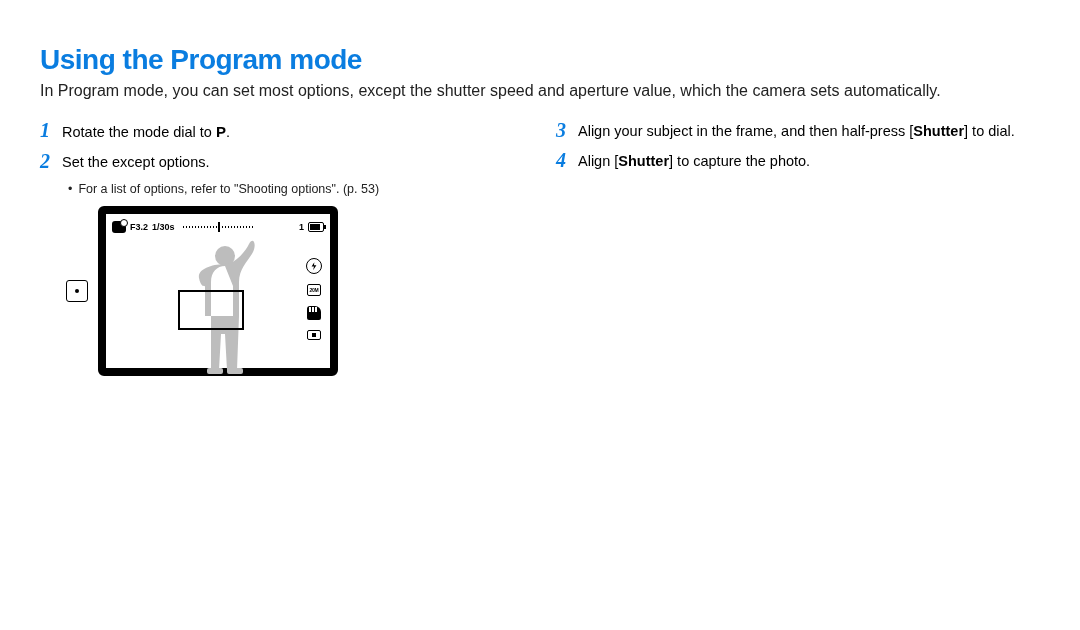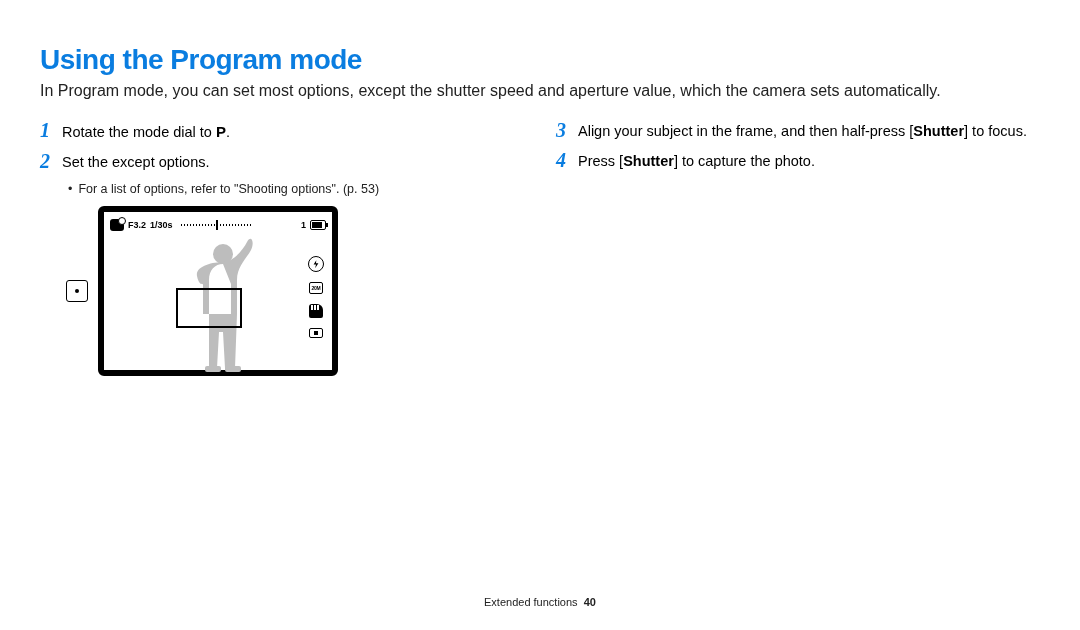--- a/index.html
+++ b/index.html
@@ -14,21 +14,21 @@
   .step-body { font-size: 14.5px; line-height: 1.35; }
   .bullet-row { display: flex; align-items: flex-start; margin: 4px 0 10px 28px; font-size: 12.5px; color: #222; }
   .bullet-row::before { content: "•"; margin-right: 6px; }
   .mode-p { font-family: Arial, sans-serif; font-weight: 700; font-size: 15px; }
   .bold { font-weight: 700; }
 
   
   .lcd-wrap { margin: 8px 0 0 26px; display: flex; align-items: center; gap: 10px; }
   .dpad { width: 22px; height: 22px; border: 1.5px solid #000; border-radius: 3px; display: flex; align-items: center; justify-content: center; }
   .dpad::before { content: ""; width: 4px; height: 4px; background: #000; border-radius: 50%; }
-  .lcd { width: 240px; height: 170px; border: 6px solid #000000; border-radius: 6px; position: relative; background: #fff; }
+  .lcd { width: 240px; height: 170px; border: 8px solid #000000; border-radius: 6px; position: relative; background: #fff; }
   .topbar { position: absolute; top: 6px; left: 6px; right: 6px; height: 14px; display: flex; align-items: center; gap: 4px; font-size: 9px; font-weight: 700; }
   .icon-mode { width: 14px; height: 12px; border-radius: 3px; background: #000; position: relative; }
   .icon-mode::after { content:""; position:absolute; right:-2px; top:-2px; width:6px; height:6px; border-radius:50%; background:#fff; border:1.5px solid #000; }
   .ev-scale { flex: 0 0 70px; height: 8px; position: relative; margin-left: 4px; }
   .ev-scale::before { content: ""; position: absolute; left: 0; right: 0; top: 3px; height: 2px; background: repeating-linear-gradient(90deg,#000 0,#000 1px,transparent 1px,transparent 3px); }
   .ev-scale::after { content:""; position:absolute; left:50%; top:-1px; width:2px; height:10px; background:#000; }
   .topbar .spacer { flex: 1; }
   .batt { width: 16px; height: 10px; border: 1.5px solid #000; border-radius: 2px; position: relative; }
   .batt::after { content:""; position:absolute; right:-3px; top:2px; width:2px; height:4px; background:#000; }
   .batt .fill { position:absolute; left:1px; top:1px; bottom:1px; width:10px; background:#000; }
@@ -108,28 +108,25 @@
           <div class="focus-box"></div>
         </div>
       </div>
 
     </div>
 
     <div class="col">
       <div class="step">
         <div class="step-num">3</div>
         <div class="step-body">
-          <span>Align your subject in the frame, and then half-press [</span><span class="bold">Shutter</span><span>] to focus.</span>
+          <span>Align your subject in the frame, and then half-press [</span><span class="bold">Shutter</span><span>] to dial.</span>
         </div>
       </div>
       <div class="step">
         <div class="step-num">4</div>
         <div class="step-body">
-          <span>Press [</span><span class="bold">Shutter</span><span>] to capture the photo.</span>
+          <span>Align [</span><span class="bold">Shutter</span><span>] to capture the photo.</span>
         </div>
       </div>
     </div>
   </div>
 
-  <div class="footer">
-    <span>Extended functions</span>&nbsp;&nbsp;<span class="pg">40</span>
-  </div>
 </div>
 
 </body></html>

